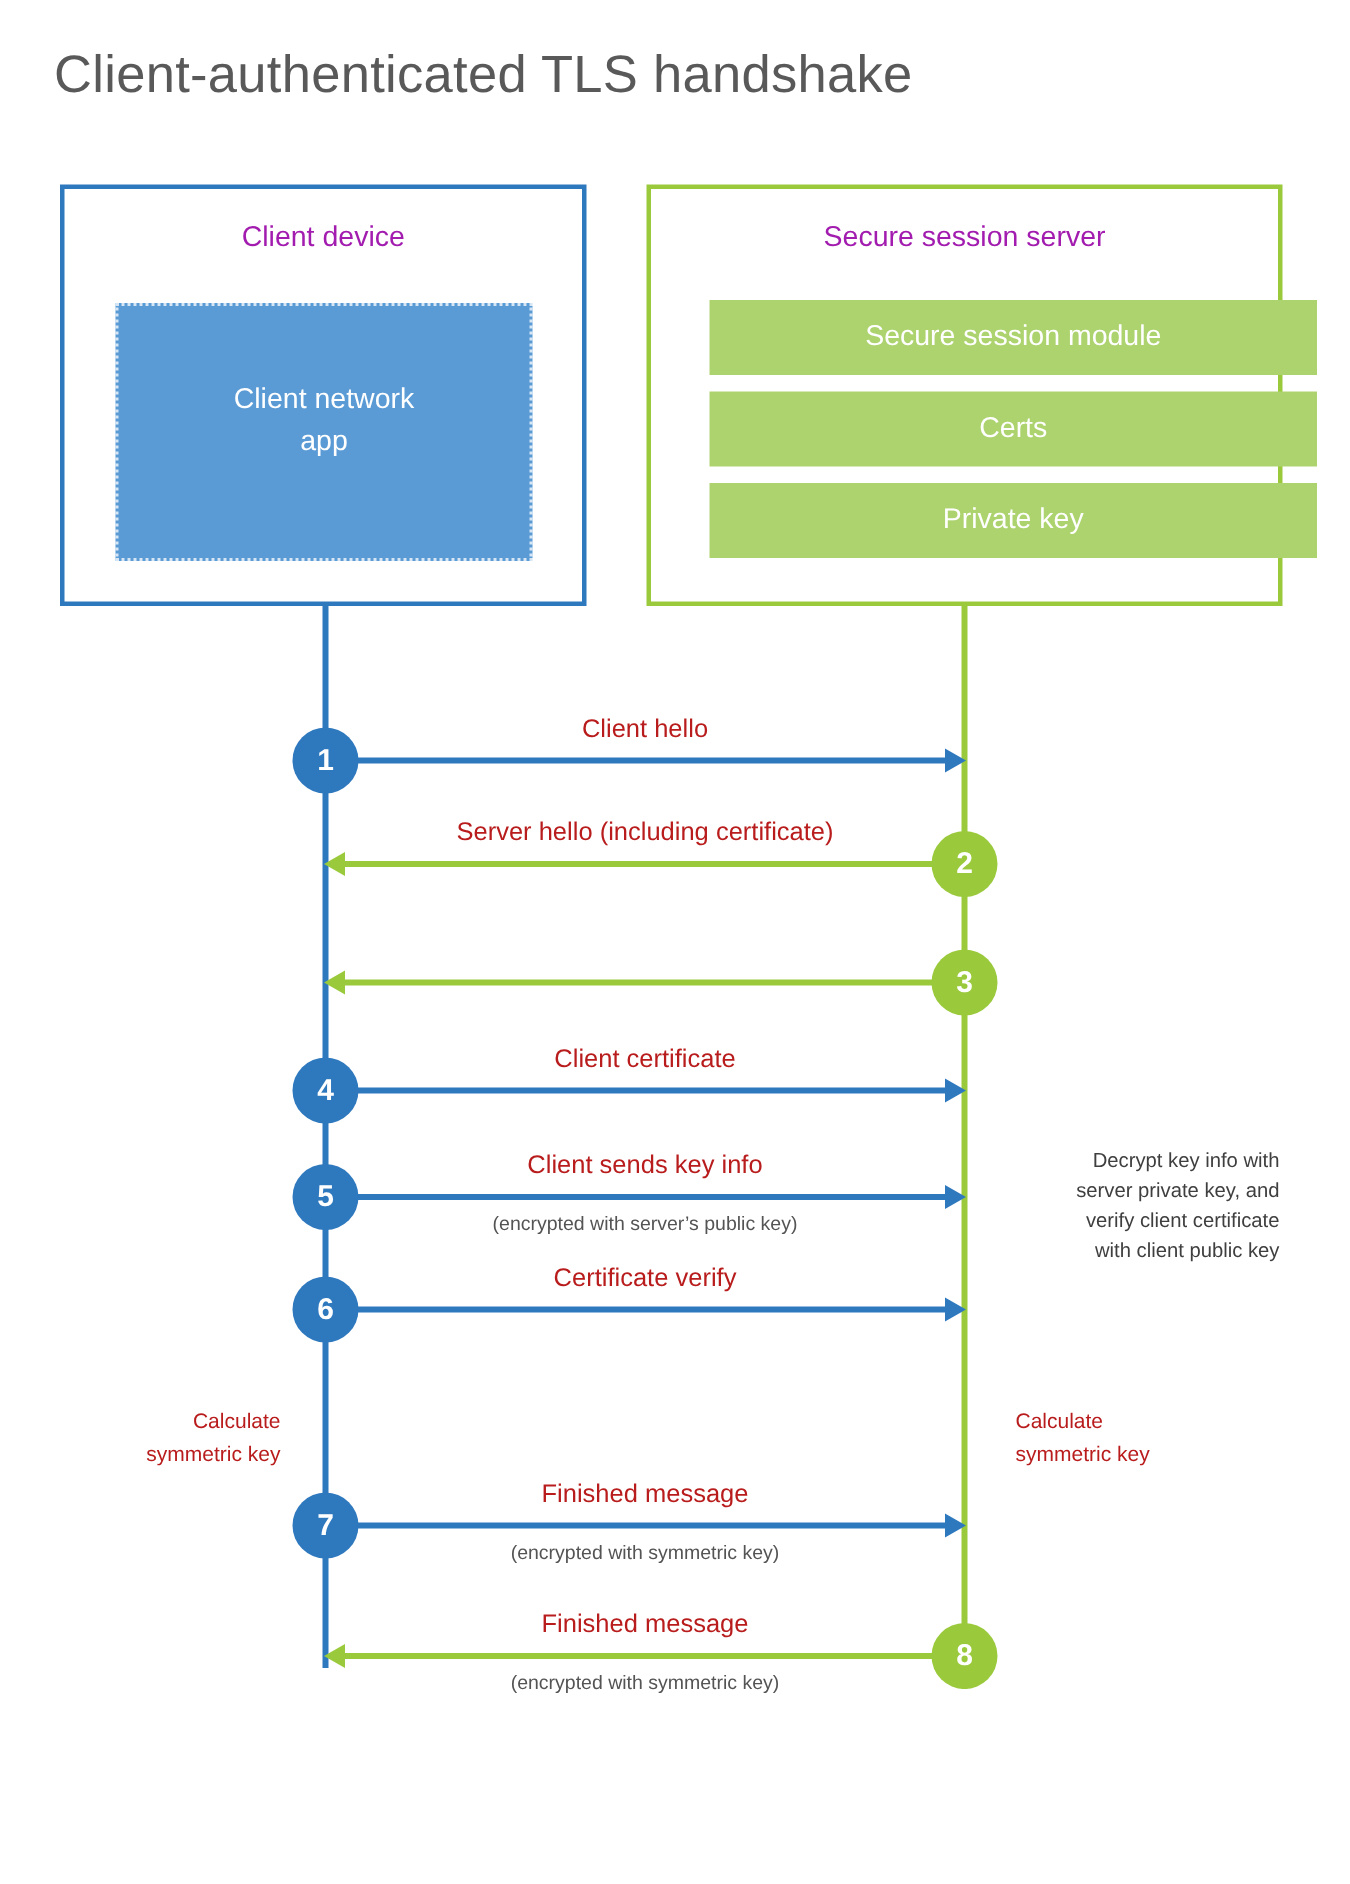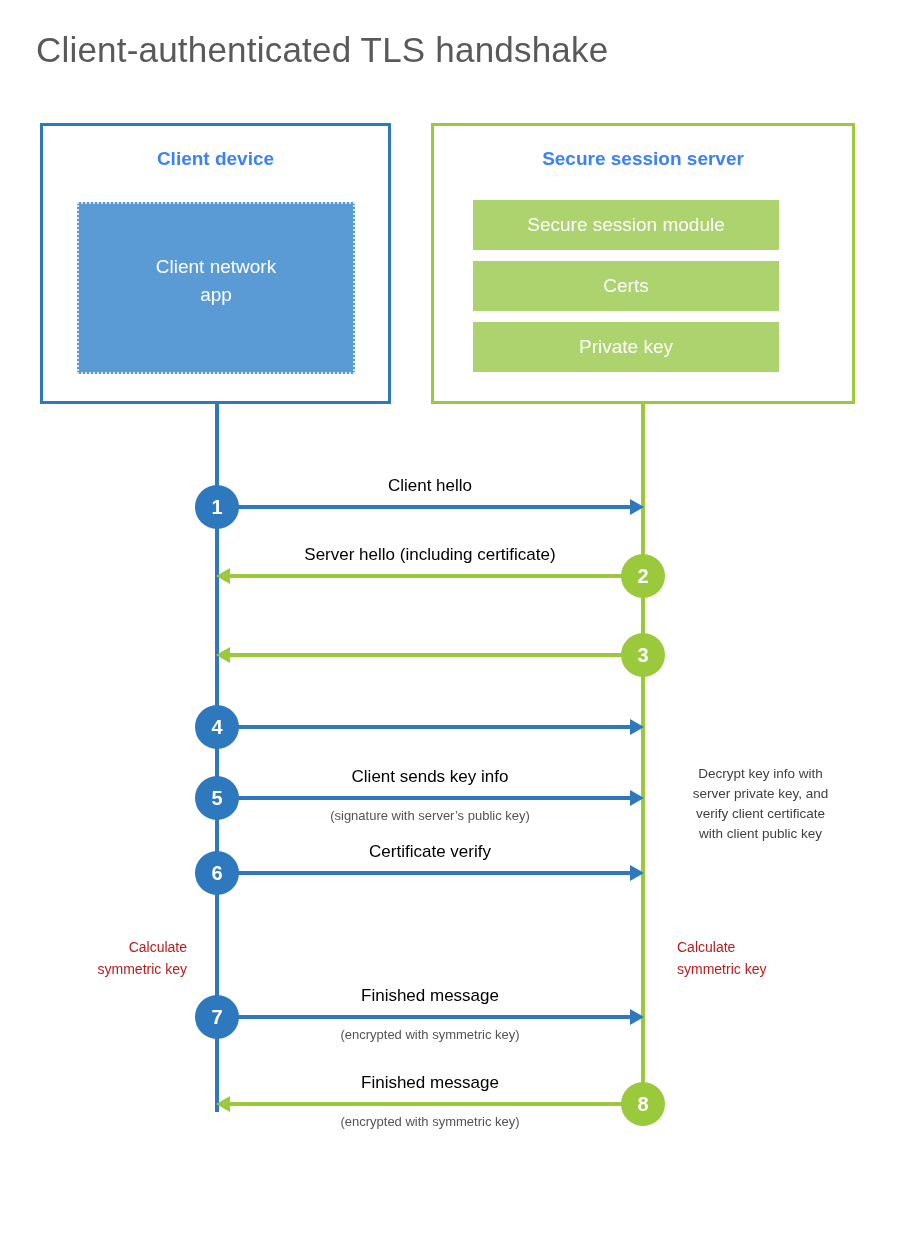--- a/index.html
+++ b/index.html
@@ -11,31 +11,31 @@
   
   #diagram-title{
     left:36px;top:30px;font-size:35px;font-weight:300;color:#595959;letter-spacing:0.2px;
   }
   
   .panel{position:absolute;background:#ffffff;box-sizing:border-box;top:123px;height:281px;}
   .panel.client{left:40px;width:351px;border:3px solid var(--c-blue,#2E78BE);}
   .panel.server{left:431px;width:424px;border:3px solid var(--c-green,#9ACA3C);}
   .panel-title{
     position:absolute;left:0;right:0;top:22px;text-align:center;
-    font-size:19px;font-weight:bold;color:#3b82f6;
+    font-size:19px;font-weight:normal;color:#a21caf;
   }
   #client-app-box{
     position:absolute;left:34px;top:76px;width:278px;height:172px;
     background:var(--c-blue_fill,#5B9BD5);
     border:2px dotted rgba(255,255,255,0.75);box-sizing:border-box;
     display:flex;flex-direction:column;align-items:center;justify-content:center;
     padding-bottom:14px;color:#ffffff;font-size:19px;line-height:28px;
   }
   .server-bar{
-    position:absolute;left:39px;width:306px;height:50px;
+    position:absolute;left:39px;width:405px;height:50px;
     background:var(--c-green_fill,#ADD36F);
     display:flex;align-items:center;justify-content:center;
     color:#ffffff;font-size:19px;
   }
   
   .lifeline{position:absolute;width:4px;}
   #client-lifeline{left:215px;top:404px;height:708px;background:var(--c-blue,#2E78BE);}
   #server-lifeline{left:641px;top:404px;height:722px;background:var(--c-green,#9ACA3C);}
   
   .badge{
@@ -51,25 +51,25 @@
   .arrow.blue .line{background:var(--c-blue,#2E78BE);}
   .arrow.green .line{background:var(--c-green,#9ACA3C);}
   .arrow.right .line{left:0;right:13px;}
   .arrow.left  .line{left:13px;right:0;}
   .arrow .head{position:absolute;top:-6px;width:0;height:0;border-top:8px solid transparent;border-bottom:8px solid transparent;}
   .arrow.right .head{right:-1px;border-left:14px solid;}
   .arrow.left  .head{left:-1px;border-right:14px solid;}
   .arrow.blue.right .head{border-left-color:var(--c-blue,#2E78BE);}
   .arrow.green.left .head{border-right-color:var(--c-green,#9ACA3C);}
   
-  .mlabel{position:absolute;left:217px;width:426px;text-align:center;font-size:17px;color:#000000;}
+  .mlabel{position:absolute;left:217px;width:426px;text-align:center;font-size:17px;color:#b91c1c;}
   .msub{position:absolute;left:217px;width:426px;text-align:center;font-size:13px;color:#545454;}
   
   .note{position:absolute;font-size:13.5px;color:#3f3f3f;line-height:20px;}
-  #decrypt-note{left:668px;top:764px;width:185px;text-align:center;}
+  #decrypt-note{left:668px;top:764px;width:185px;text-align:right;}
   .calc-note{font-size:14px;line-height:22px;color:#b91c1c;position:absolute;top:936px;width:160px;}
   #calc-note-left{left:27px;text-align:right;}
   #calc-note-right{left:677px;text-align:left;}
 </style>
 </head>
 <body>
 
 <div id="canvas">
 
   <div id="diagram-title" class="abs">Client-authenticated TLS handshake</div>
@@ -111,37 +111,38 @@
   </div>
 
   <div class="arrow left green" style="top:653px;">
     <div class="line"></div>
     <div class="head"></div>
   </div>
   <div class="badge green" style="left:621px;top:633px;">
     <span>3</span>
   </div>
 
+  <div class="mlabel" style="top:696px;">Client certificate</div>
   <div class="arrow right blue" style="top:725px;">
     <div class="line"></div>
     <div class="head"></div>
   </div>
   <div class="badge blue" style="left:195px;top:705px;">
     <span>4</span>
   </div>
 
   <div class="mlabel" style="top:767px;">Client sends key info</div>
   <div class="arrow right blue" style="top:796px;">
     <div class="line"></div>
     <div class="head"></div>
   </div>
   <div class="badge blue" style="left:195px;top:776px;">
     <span>5</span>
   </div>
-  <div class="msub" style="top:808px;">(signature with server’s public key)</div>
+  <div class="msub" style="top:808px;">(encrypted with server’s public key)</div>
 
   <div class="mlabel" style="top:842px;">Certificate verify</div>
   <div class="arrow right blue" style="top:871px;">
     <div class="line"></div>
     <div class="head"></div>
   </div>
   <div class="badge blue" style="left:195px;top:851px;">
     <span>6</span>
   </div>
 

